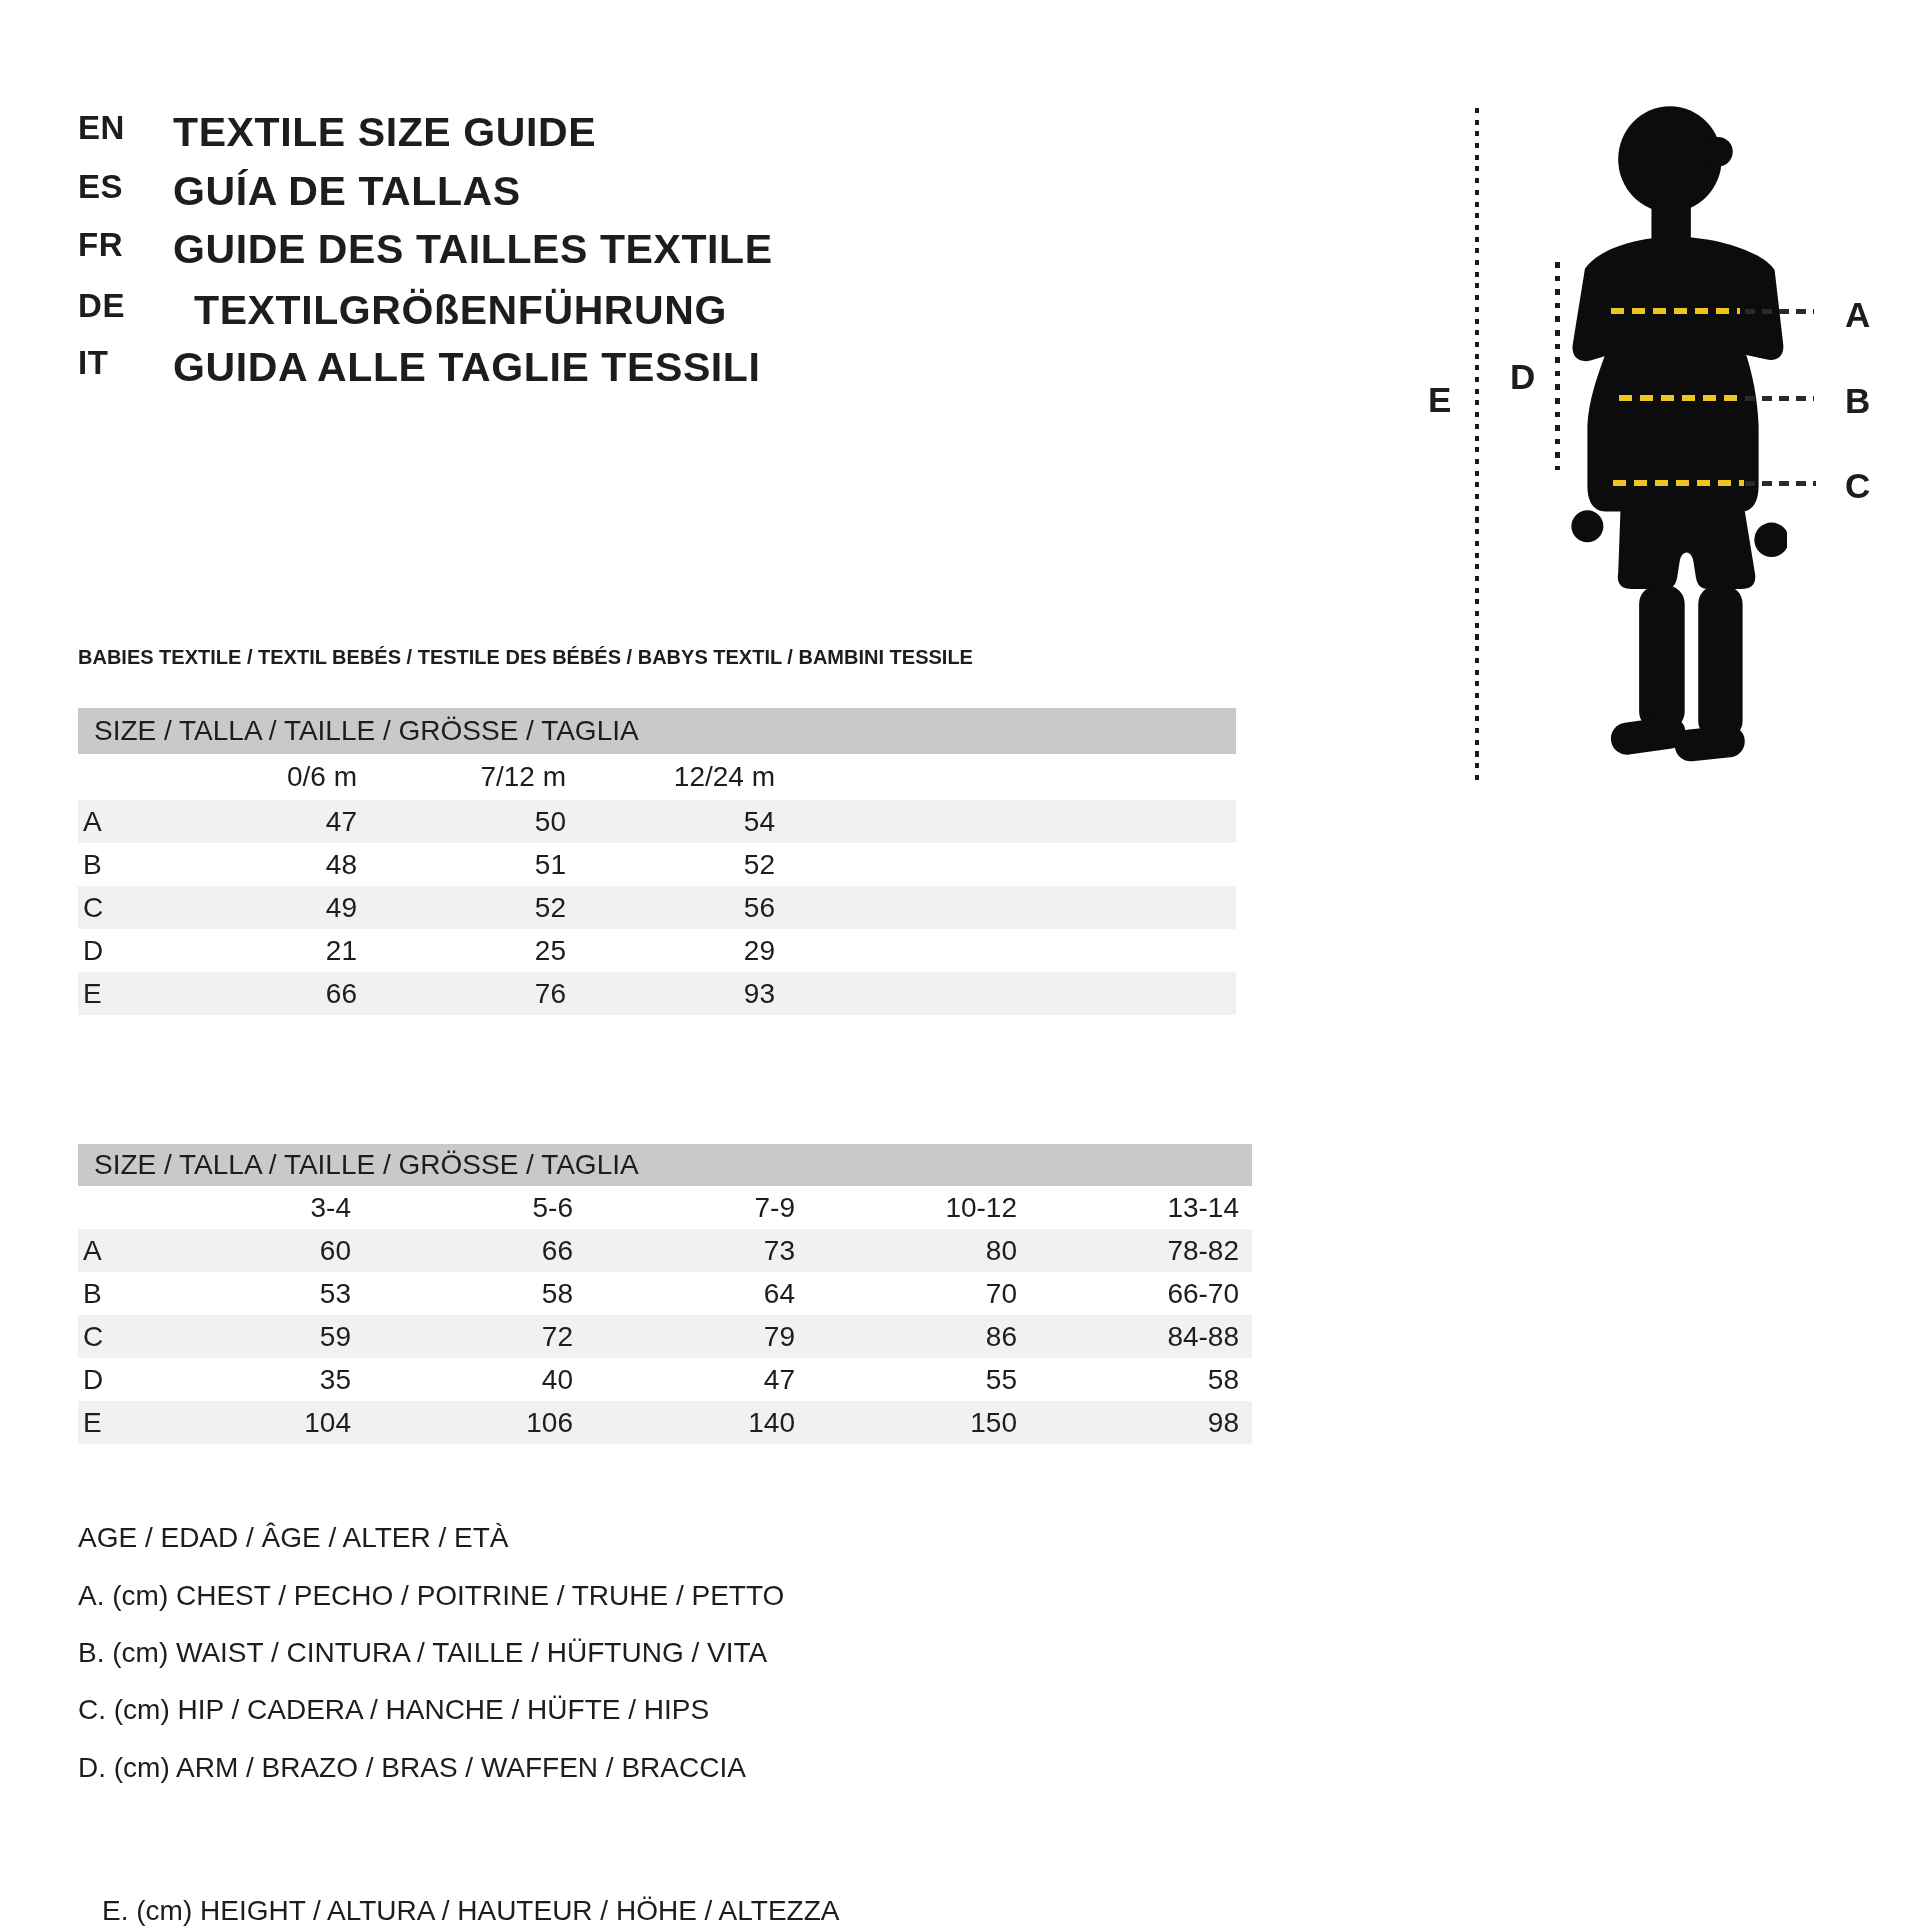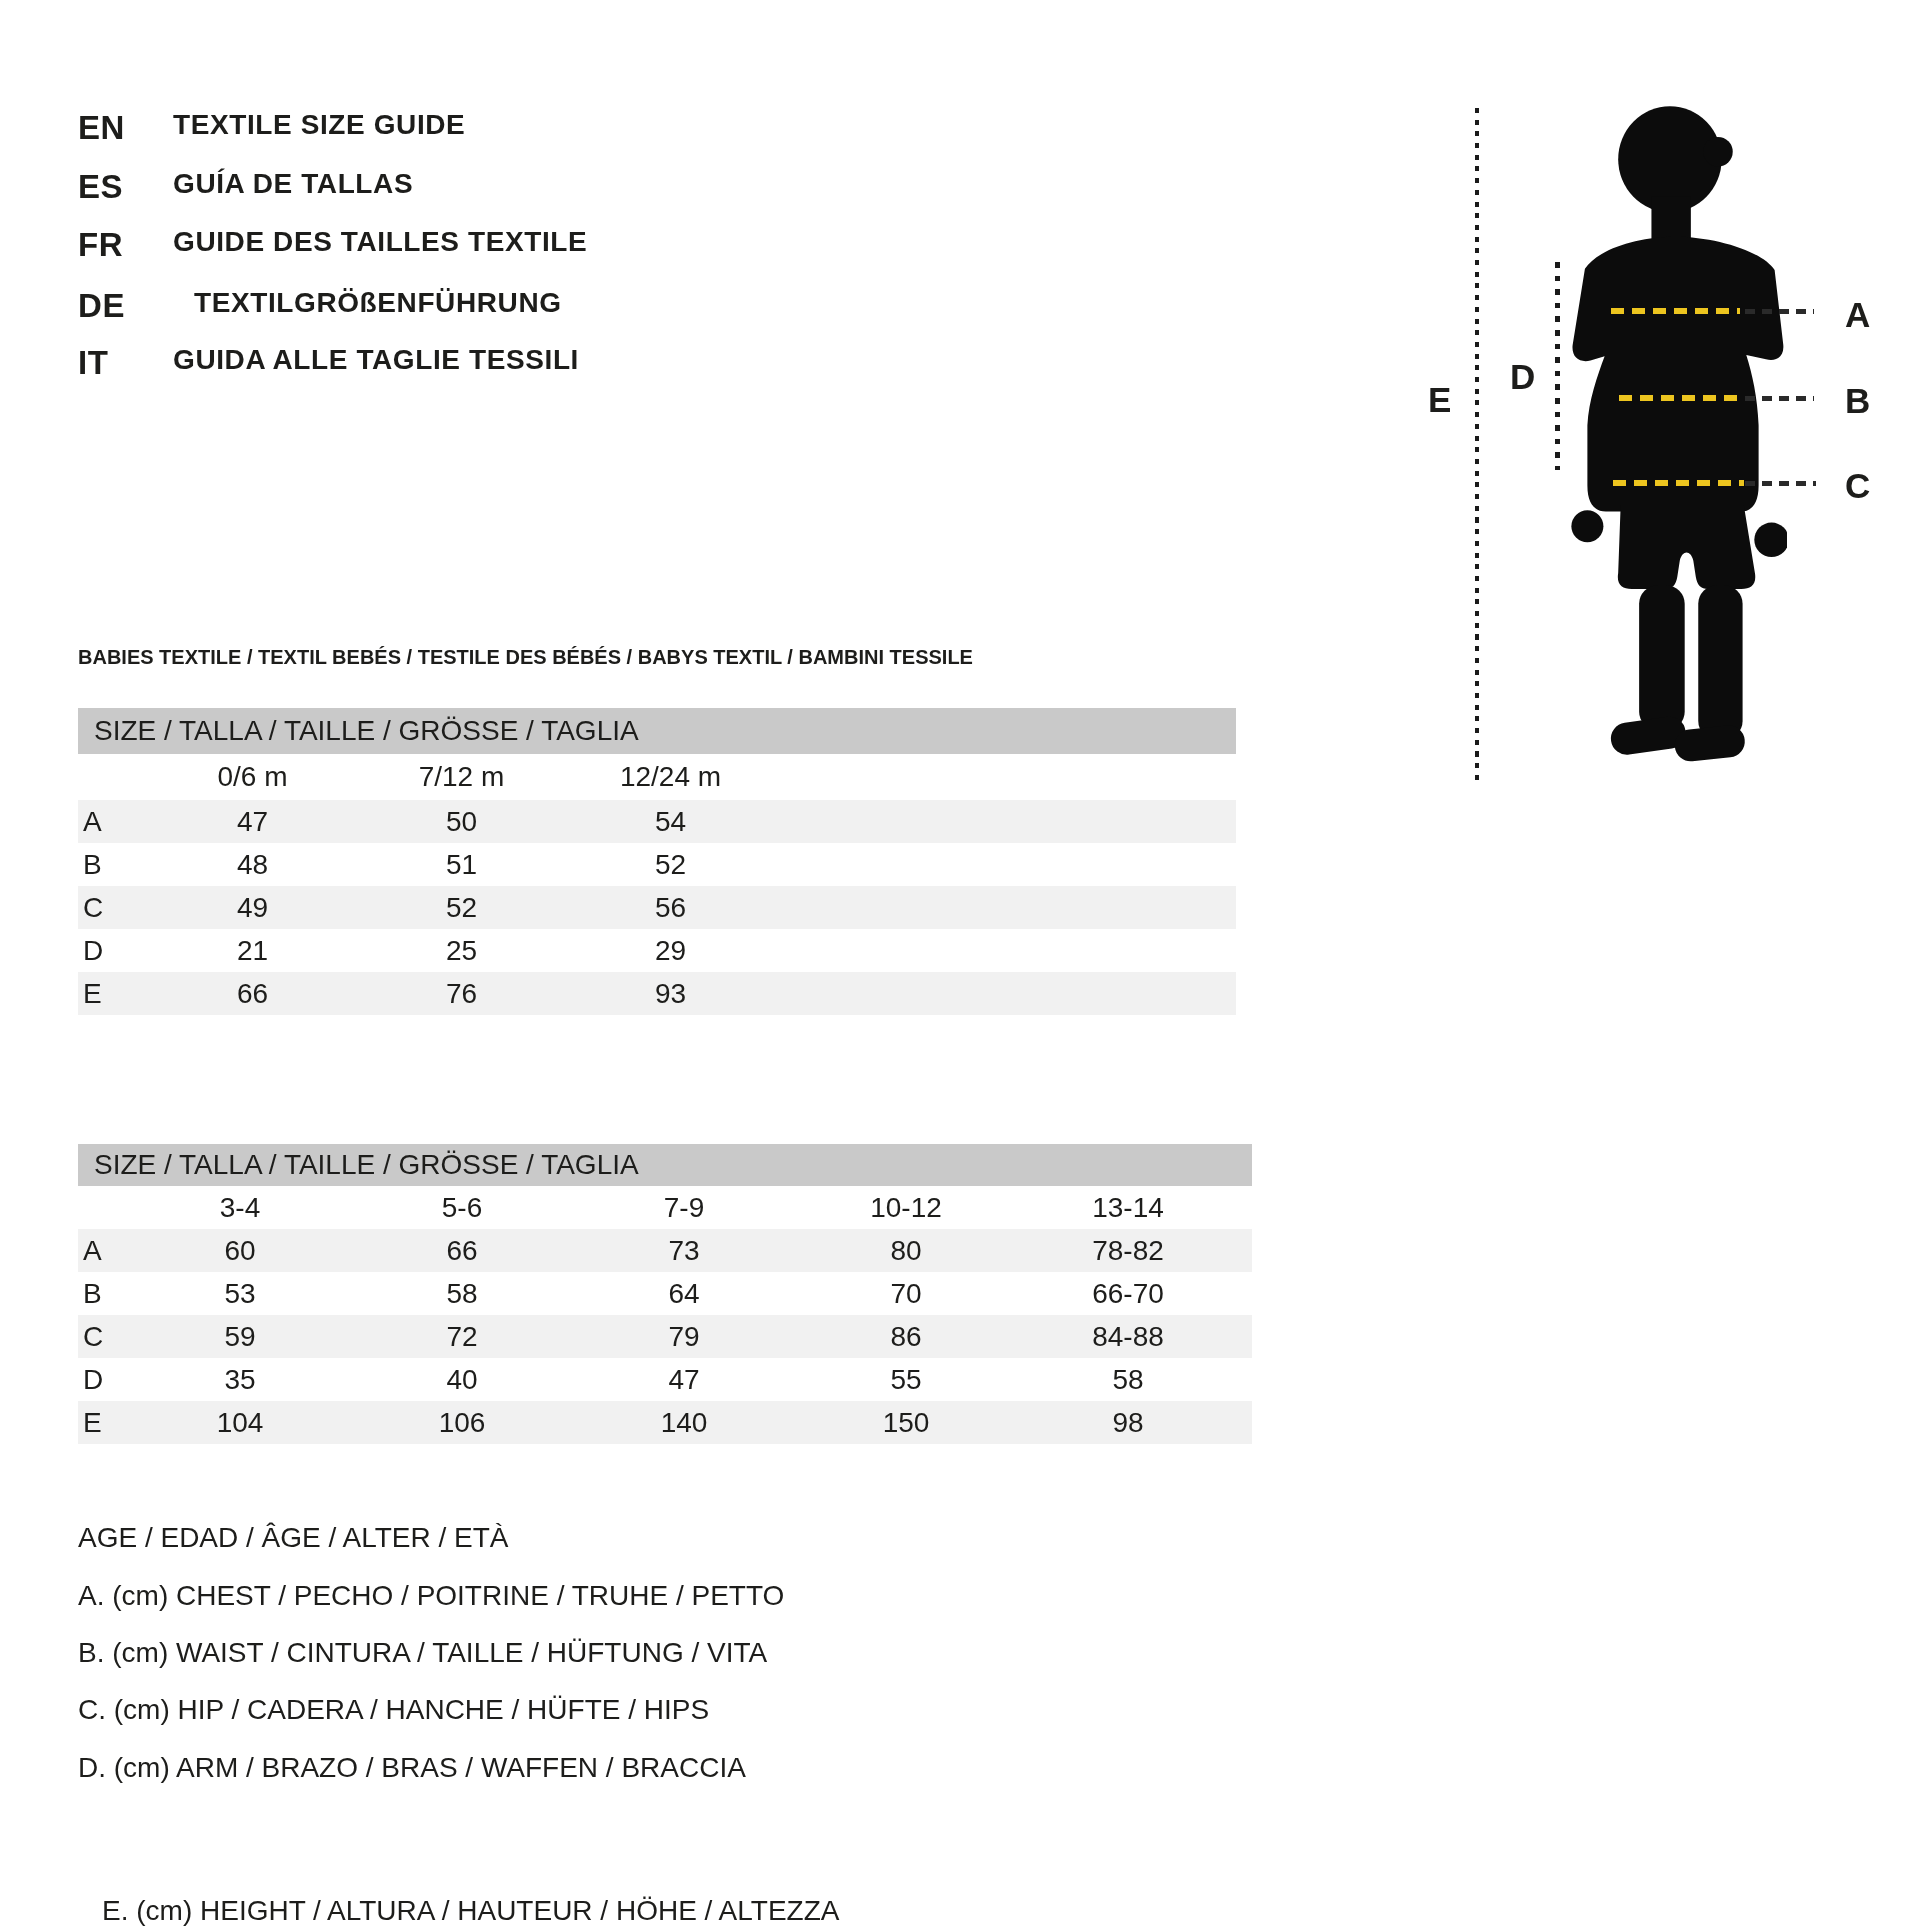--- a/index.html
+++ b/index.html
@@ -3,35 +3,35 @@
 <meta charset="utf-8">
 <style>
   html,body{margin:0;padding:0;background:#fff;}
   #canvas{
     position:relative;width:1926px;height:1926px;background:#ffffff;overflow:hidden;
     font-family:"Liberation Sans","DejaVu Sans",sans-serif;color:#1d1d1b;
   }
   
   .lang-row{position:absolute;left:78px;height:39px;display:flex;align-items:flex-start;}
   .lang-code{display:inline-block;width:95px;font-size:33px;font-weight:700;letter-spacing:0.6px;}
-  .lang-title{display:inline-block;font-size:28px;font-weight:700;letter-spacing:0.6px;}
+  .lang-title{display:inline-block;font-size:41px;font-weight:700;letter-spacing:0.6px;}
   
   .dotline-v{position:absolute;background-image:repeating-linear-gradient(to bottom,#1a1a1a 0 5px,transparent 5px 11.7px);}
   .dashline-y{position:absolute;height:5.5px;background-image:repeating-linear-gradient(to right,#edc51f 0 13px,transparent 13px 21px);z-index:3;}
   .dashline-k{position:absolute;height:5px;background-image:repeating-linear-gradient(to right,#2a2a2a 0 10px,transparent 10px 17px);z-index:2;}
   .fig-label{position:absolute;font-size:35px;font-weight:700;z-index:4;}
   
   .sec-title{position:absolute;left:78px;font-size:20px;font-weight:700;white-space:nowrap;letter-spacing:0;}
   .size-table{position:absolute;left:78px;}
   .size-bar{background:#c9c9c9;display:flex;align-items:center;}
   .size-bar span{padding-left:16px;font-size:28px;font-weight:400;white-space:nowrap;}
   .t-row{display:flex;align-items:center;}
   .t-row.stripe{background:#f1f1f1;}
   .cell-letter{font-size:28px;padding-left:5px;box-sizing:border-box;}
-  .cell-val,.cell-col{font-size:28px;text-align:center;}
+  .cell-val,.cell-col{font-size:28px;text-align:right;}
   .babies .cell-letter{width:70px;}
   .babies .cell-val,.babies .cell-col{width:209px;}
   .children .cell-letter{width:51px;}
   .children .cell-val,.children .cell-col{width:222px;}
   .babies .t-row{height:43px;}
   .babies .hdr-row{height:46px;}
   .children .t-row{height:43px;}
   .children .hdr-row{height:43px;}
   
   .legend-line{position:absolute;left:78px;font-size:28px;font-weight:400;white-space:nowrap;}

